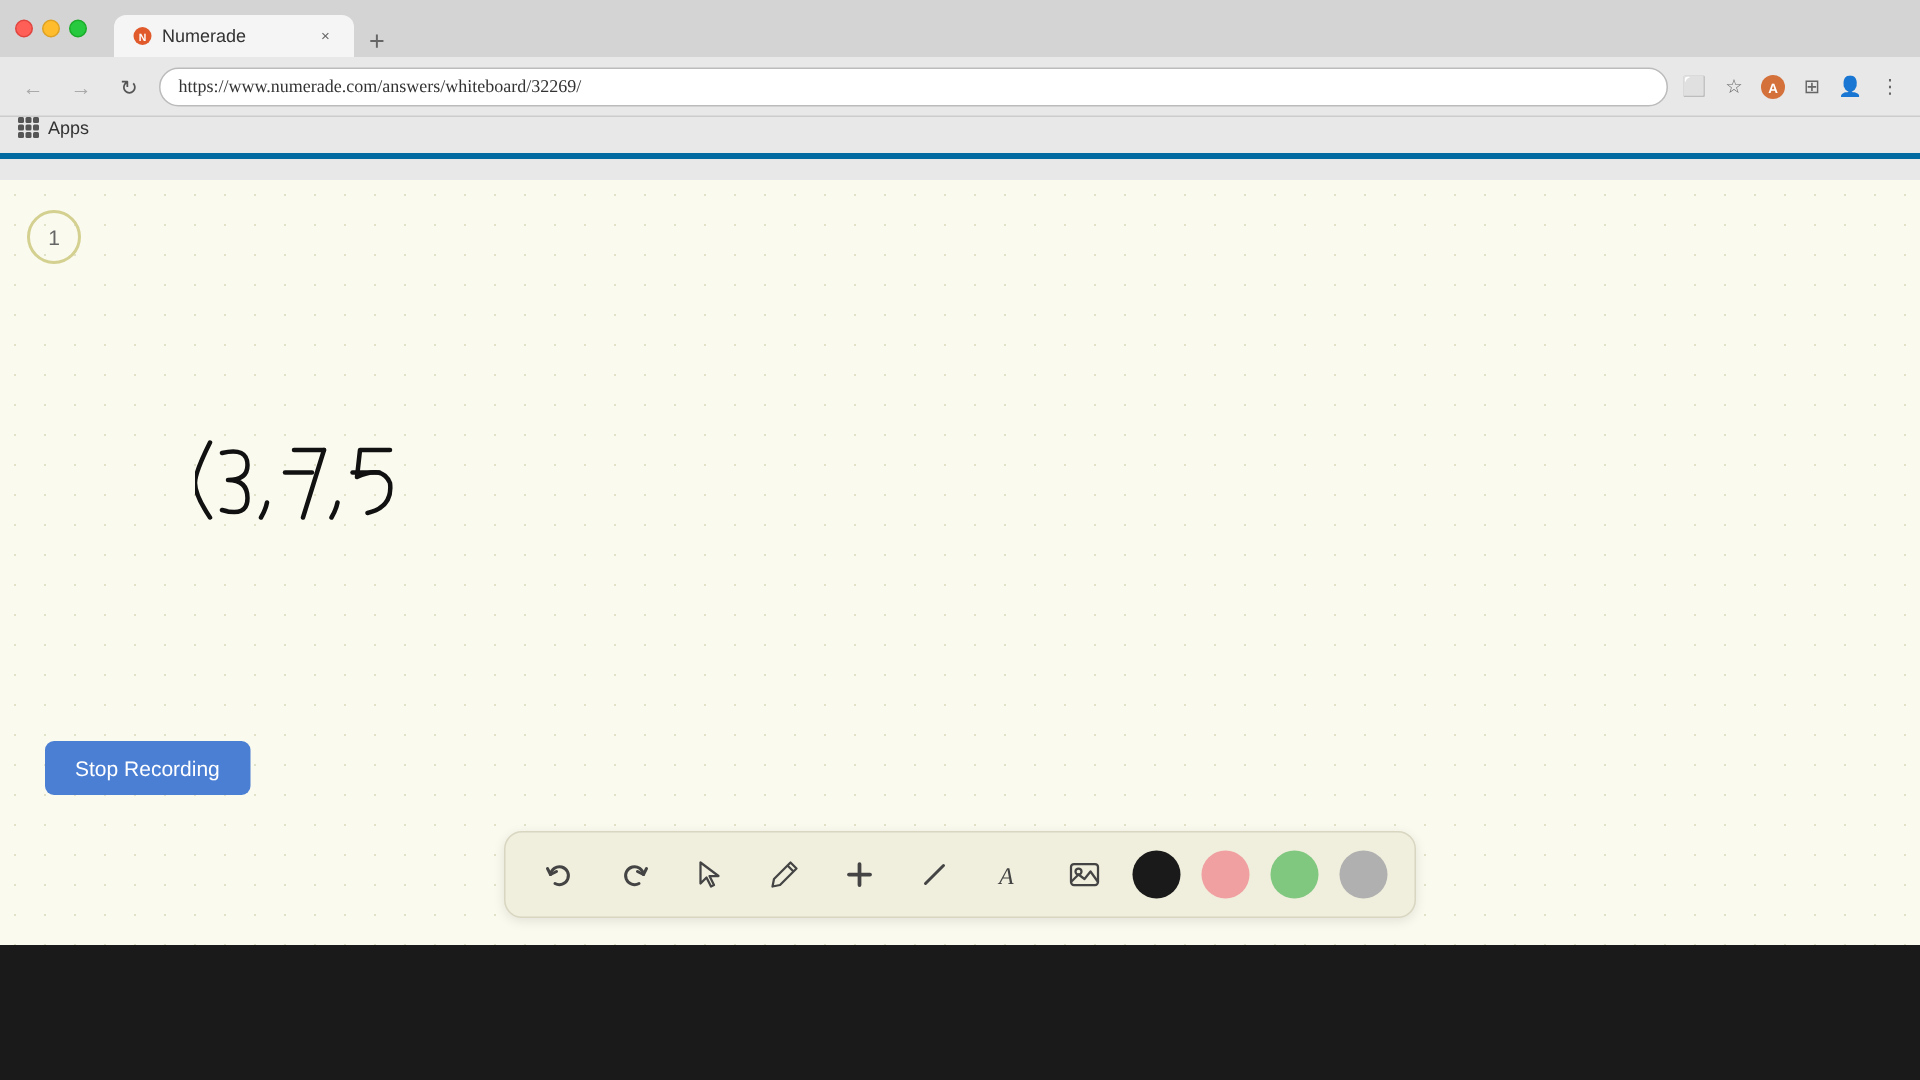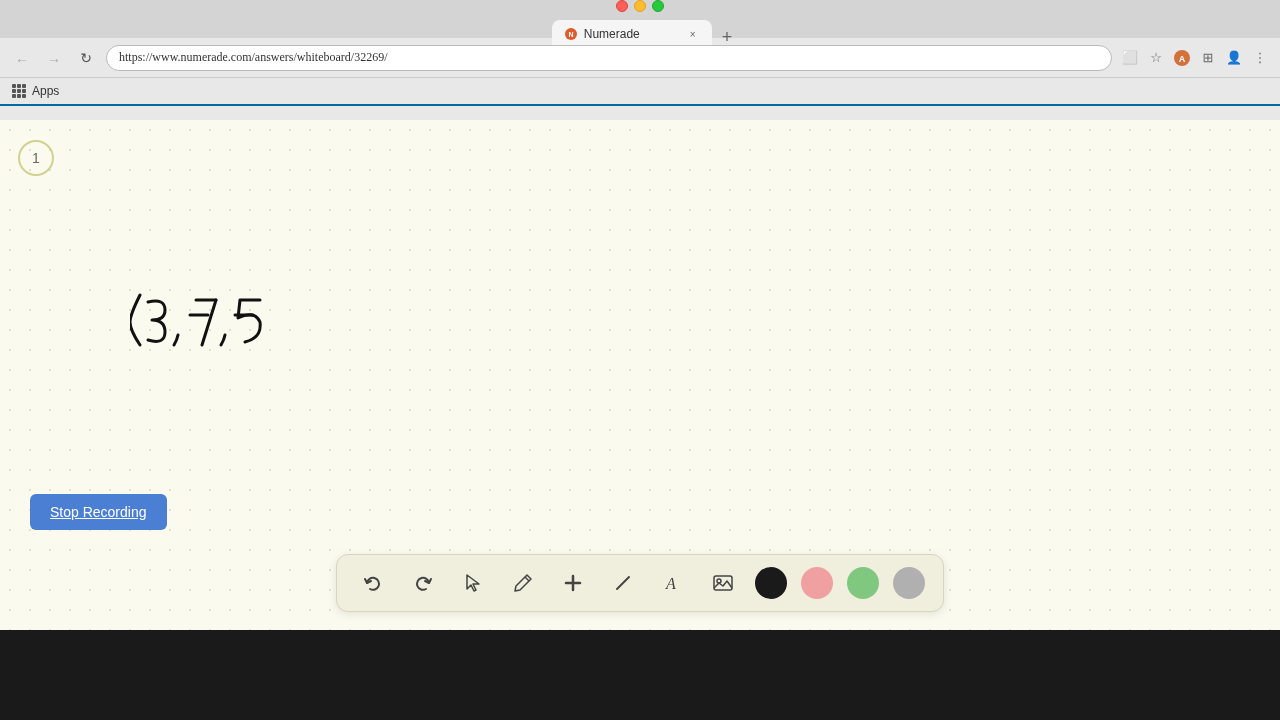--- a/index.html
+++ b/index.html
@@ -13,21 +13,20 @@
     }
 
     
     .title-bar {
       background: #d4d4d4;
       height: 38px;
       display: flex;
       align-items: center;
       padding: 0 10px;
       gap: 8px;
-      flex-direction: column;
     }
     .traffic-lights {
       display: flex;
       gap: 6px;
       align-items: center;
     }
     .traffic-light {
       width: 12px;
       height: 12px;
       border-radius: 50%;
@@ -132,24 +131,24 @@
       font-size: 13px;
       color: #666;
       cursor: pointer;
     }
 
     
     .apps-bar {
       background: #e8e8e8;
       height: 28px;
       display: flex;
-      align-items: center;
+      align-items: flex-start;
       padding: 0 12px;
       gap: 6px;
-      border-bottom: 2px solid #0369a1;
+      border-bottom: 4px solid #0369a1;
     }
     .apps-grid-icon {
       display: grid;
       grid-template-columns: repeat(3, 4px);
       grid-template-rows: repeat(3, 4px);
       gap: 1px;
     }
     .apps-grid-dot {
       width: 4px;
       height: 4px;
@@ -212,21 +211,20 @@
       left: 30px;
       background: #4a7fd4;
       color: white;
       border: none;
       border-radius: 6px;
       padding: 10px 20px;
       font-size: 14px;
       font-weight: 500;
       cursor: pointer;
       z-index: 100;
-      text-decoration: underline;
     }
 
     
     .toolbar {
       position: absolute;
       bottom: 18px;
       left: 50%;
       transform: translateX(-50%);
       background: #f0eedc;
       border: 1px solid #d8d6c0;

